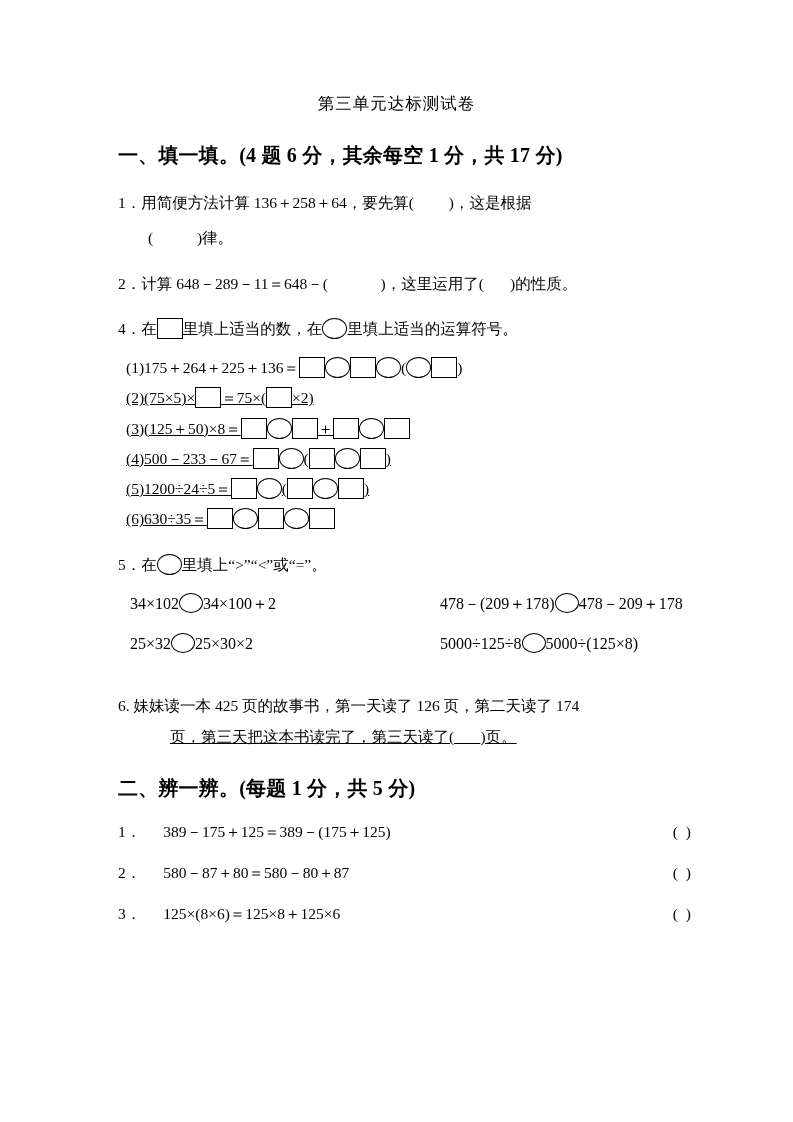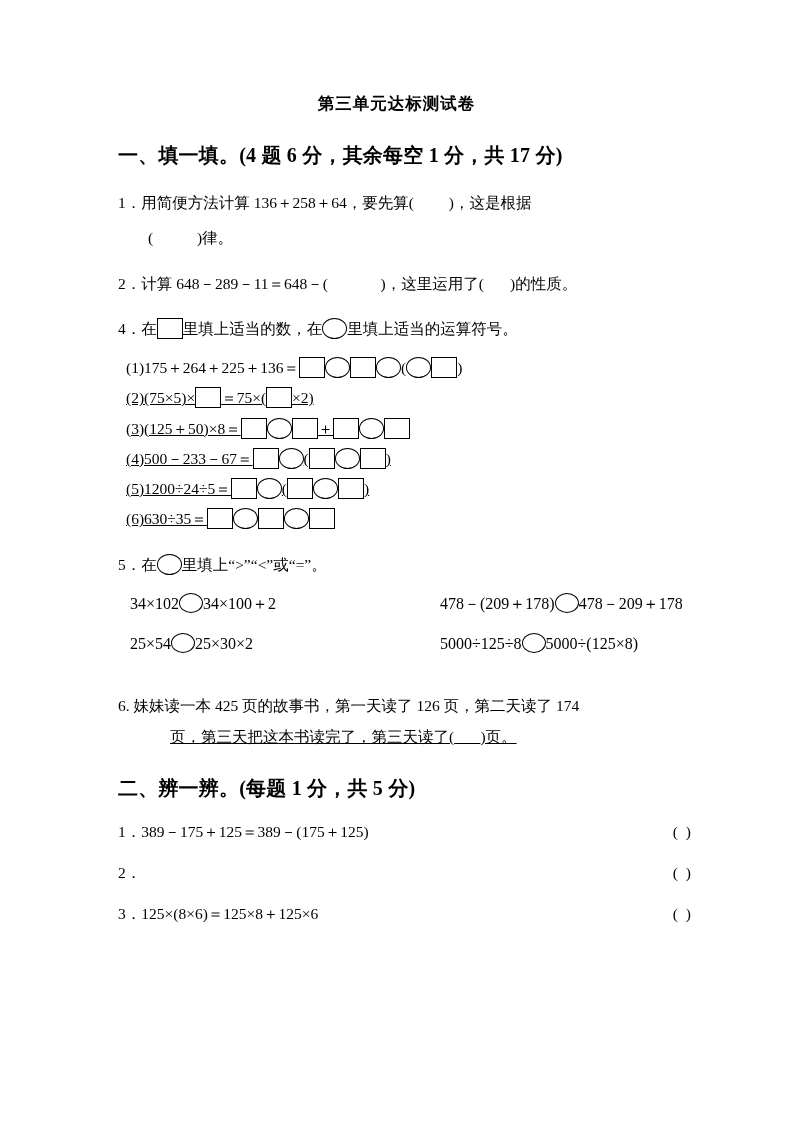--- a/index.html
+++ b/index.html
@@ -17,21 +17,21 @@
   .page {
     position: relative;
     width: 793px;
     height: 1122px;
     box-sizing: border-box;
     padding: 0;
   }
   .title {
     text-align: center;
     font-family: "Liberation Sans", sans-serif;
-    font-weight: bold;
+    font-weight: normal;
     font-size: 16.5px;
     letter-spacing: 1px;
     margin-top: 93px;
     margin-bottom: 16px;
   }
   .content {
     margin-left: 118px;
     margin-right: 100px;
     font-size: 15.5px;
   }
@@ -89,21 +89,21 @@
     white-space: nowrap;
     vertical-align: middle;
   }
   .cmp-left { width: 310px; padding-left: 12px !important; }
   .tf-row {
     margin-top: 20px;
     font-size: 15.5px;
     display: flex;
     align-items: baseline;
   }
-  .tf-text { flex: 0 0 auto; margin-left: 0; text-align: center; }
+  .tf-text { flex: 0 0 auto; margin-left: 22px; text-align: center; }
   .tf-paren { margin-left: auto; letter-spacing: 2px; }
   .blank-paren { letter-spacing: 0.5px; }
   .q4-line { margin-top: 7px; margin-left: 8px; white-space: nowrap; text-decoration: underline; }
   .q4-first { margin-top: 16px; margin-left: 8px; white-space: nowrap; }
   .q6-second { margin-left: 52px; margin-top: 8px; text-decoration: underline; }
 </style>
 </head>
 <body>
 
 <div class="page">
@@ -156,21 +156,21 @@
 
     <div class="item">
       <span>5．在</span><span class="cir"></span><span>里填上“&gt;”“&lt;”或“=”。</span>
       <table class="cmp-table">
         <tbody>
             <tr>
           <td class="cmp-left"><span>34×102</span><span class="cir-sm"></span><span>34×100＋2</span></td>
           <td><span>478－(209＋178)</span><span class="cir-sm"></span><span>478－209＋178</span></td>
         </tr>
         <tr>
-          <td class="cmp-left"><span>25×54</span><span class="cir-sm"></span><span>25×30×2</span></td>
+          <td class="cmp-left"><span>25×32</span><span class="cir-sm"></span><span>25×30×2</span></td>
           <td><span>5000÷125÷8</span><span class="cir-sm"></span><span>5000÷(125×8)</span></td>
         </tr>
       </tbody>
         </table>
     </div>
 
     <div class="item">
       <span>6. 妹妹读一本 425 页的故事书，第一天读了 126 页，第二天读了 174</span>
       <div class="q6-second">
         <span>页，第三天把这本书读完了，第三天读了(</span><span class="blank-paren">&nbsp;&nbsp;&nbsp;&nbsp;&nbsp;&nbsp;</span><span>)页。</span>
@@ -180,20 +180,21 @@
     <div class="sec-head" style="">二、辨一辨。(每题 1 分，共 5 分)</div>
 
     <div class="tf-row">
       <span>1．</span>
       <span class="tf-text">389－175＋125＝389－(175＋125)</span>
       <span class="tf-paren">(      )</span>
     </div>
 
     <div class="tf-row">
       <span>2．</span>
+      <span class="tf-text">580－87＋80＝580－80＋87</span>
       <span class="tf-paren">(      )</span>
     </div>
 
     <div class="tf-row">
       <span>3．</span>
       <span class="tf-text">125×(8×6)＝125×8＋125×6</span>
       <span class="tf-paren">(      )</span>
     </div>
 
   </div>

